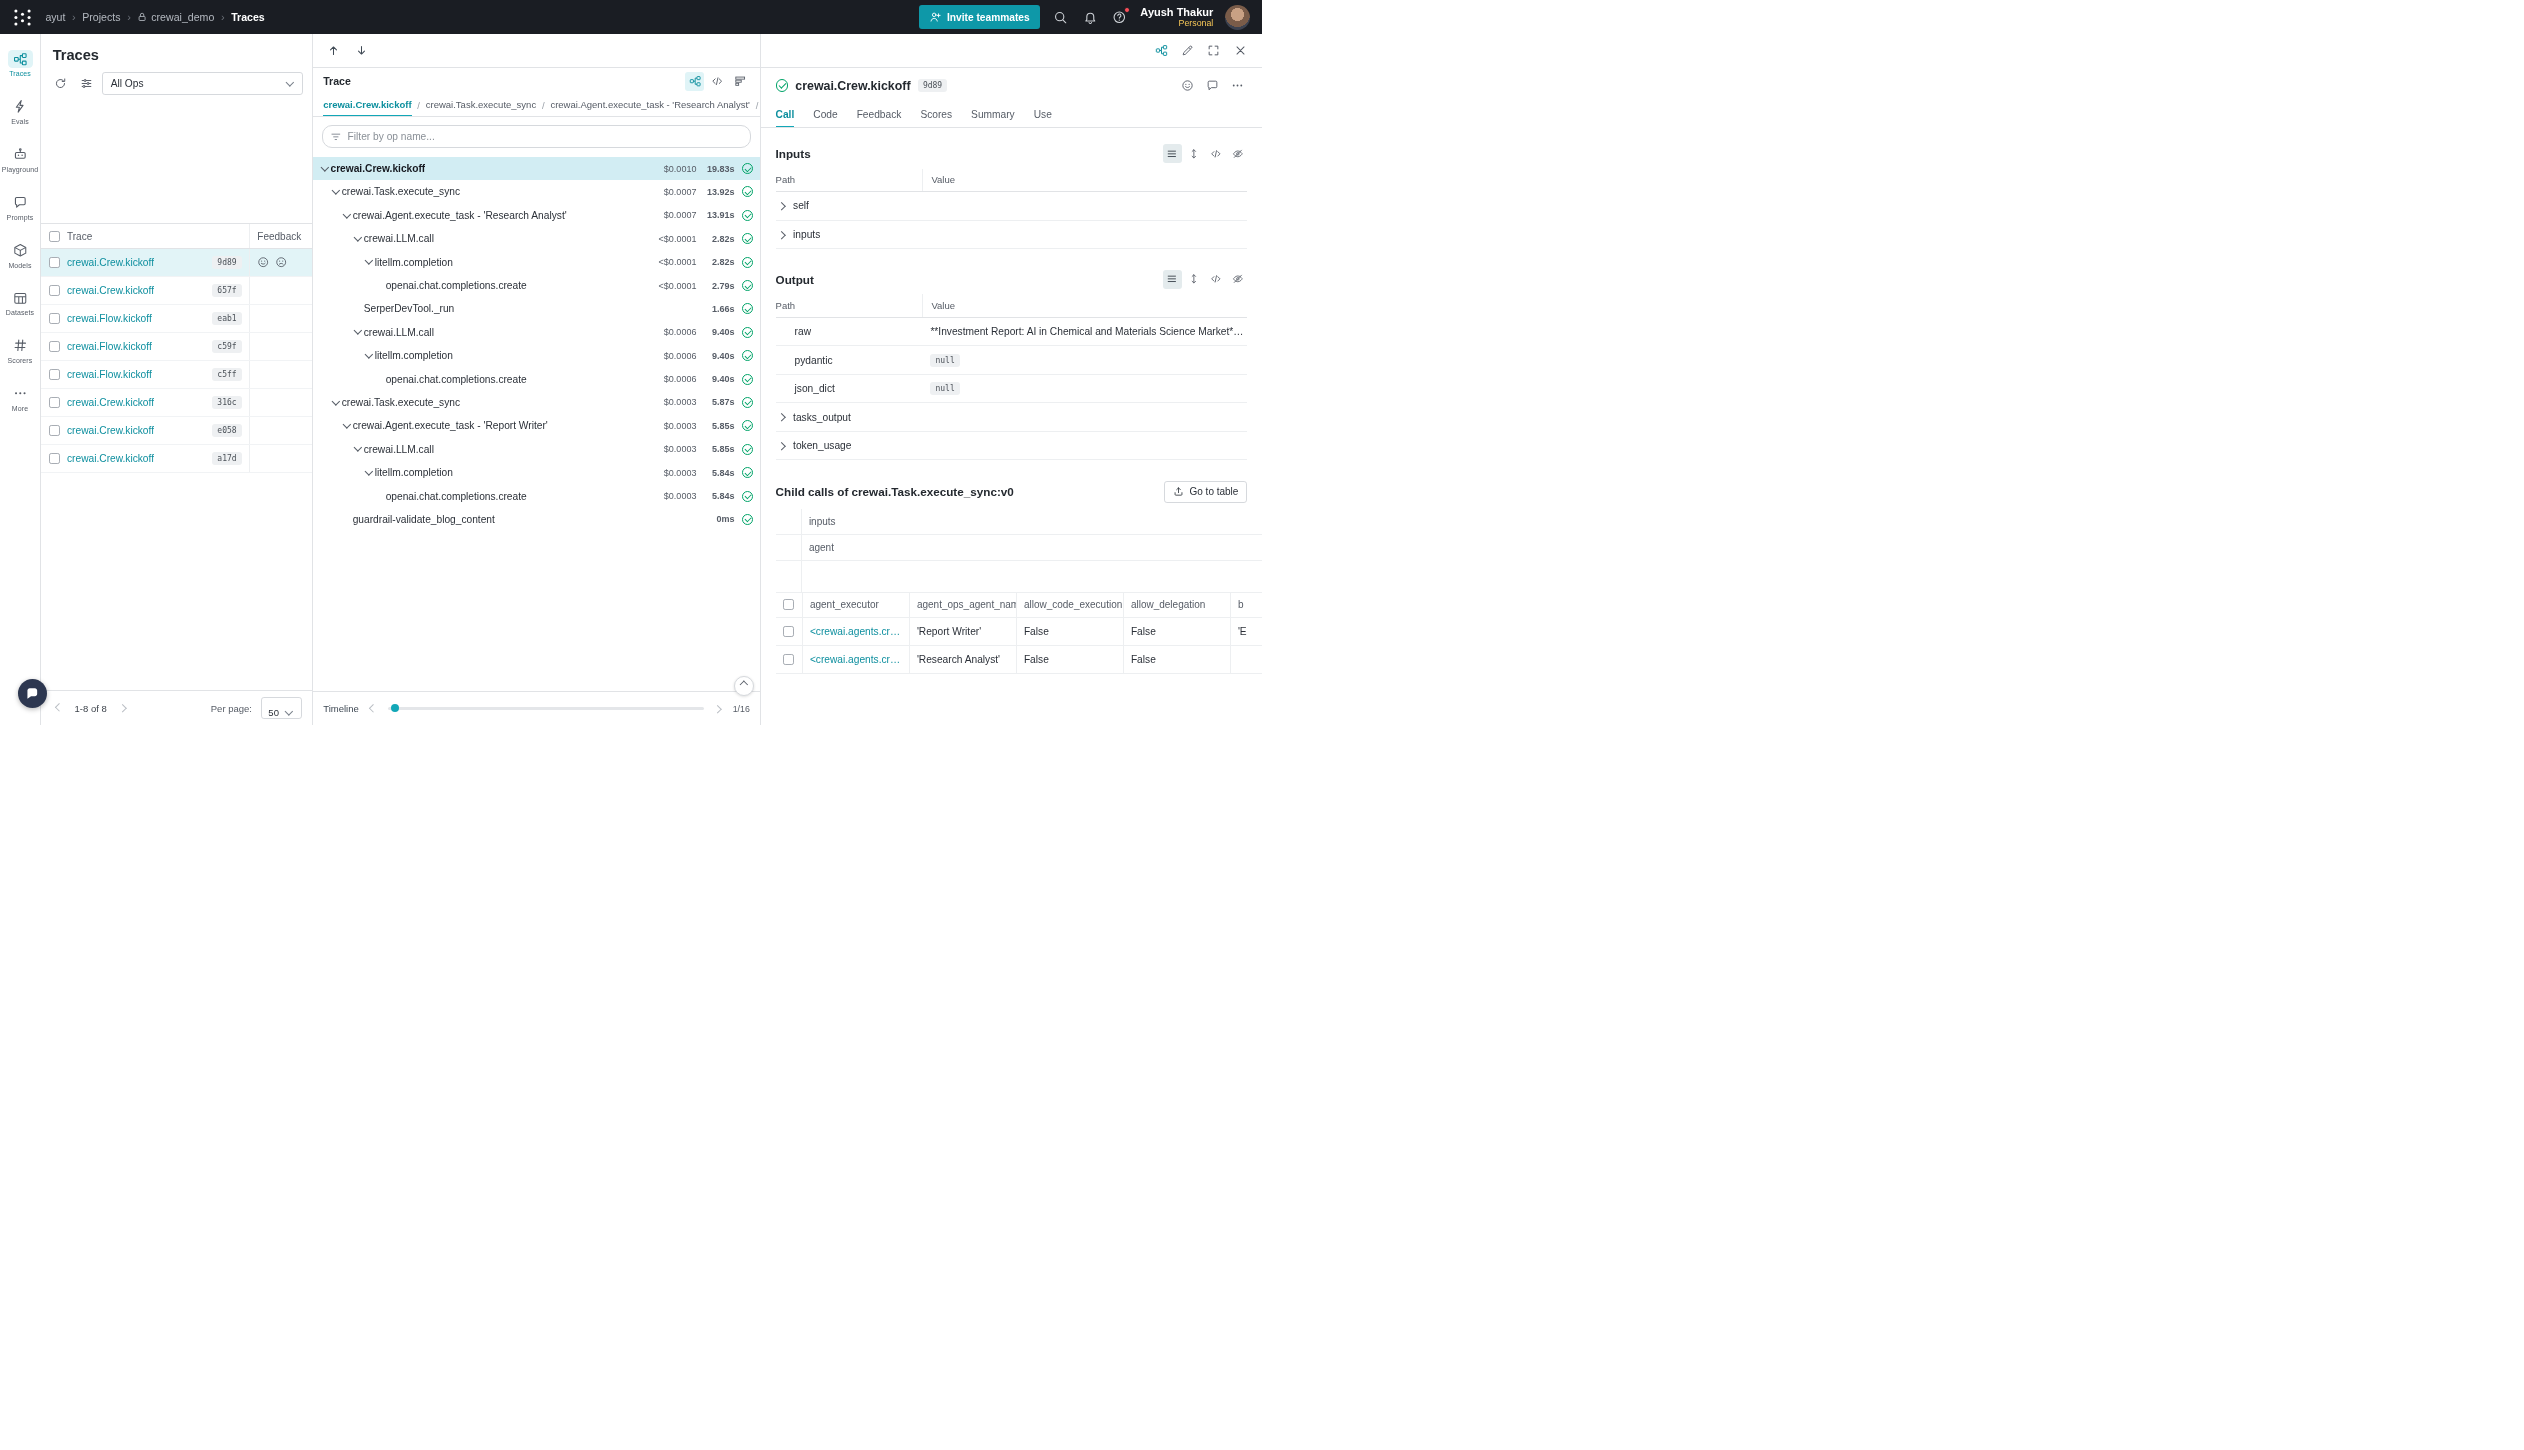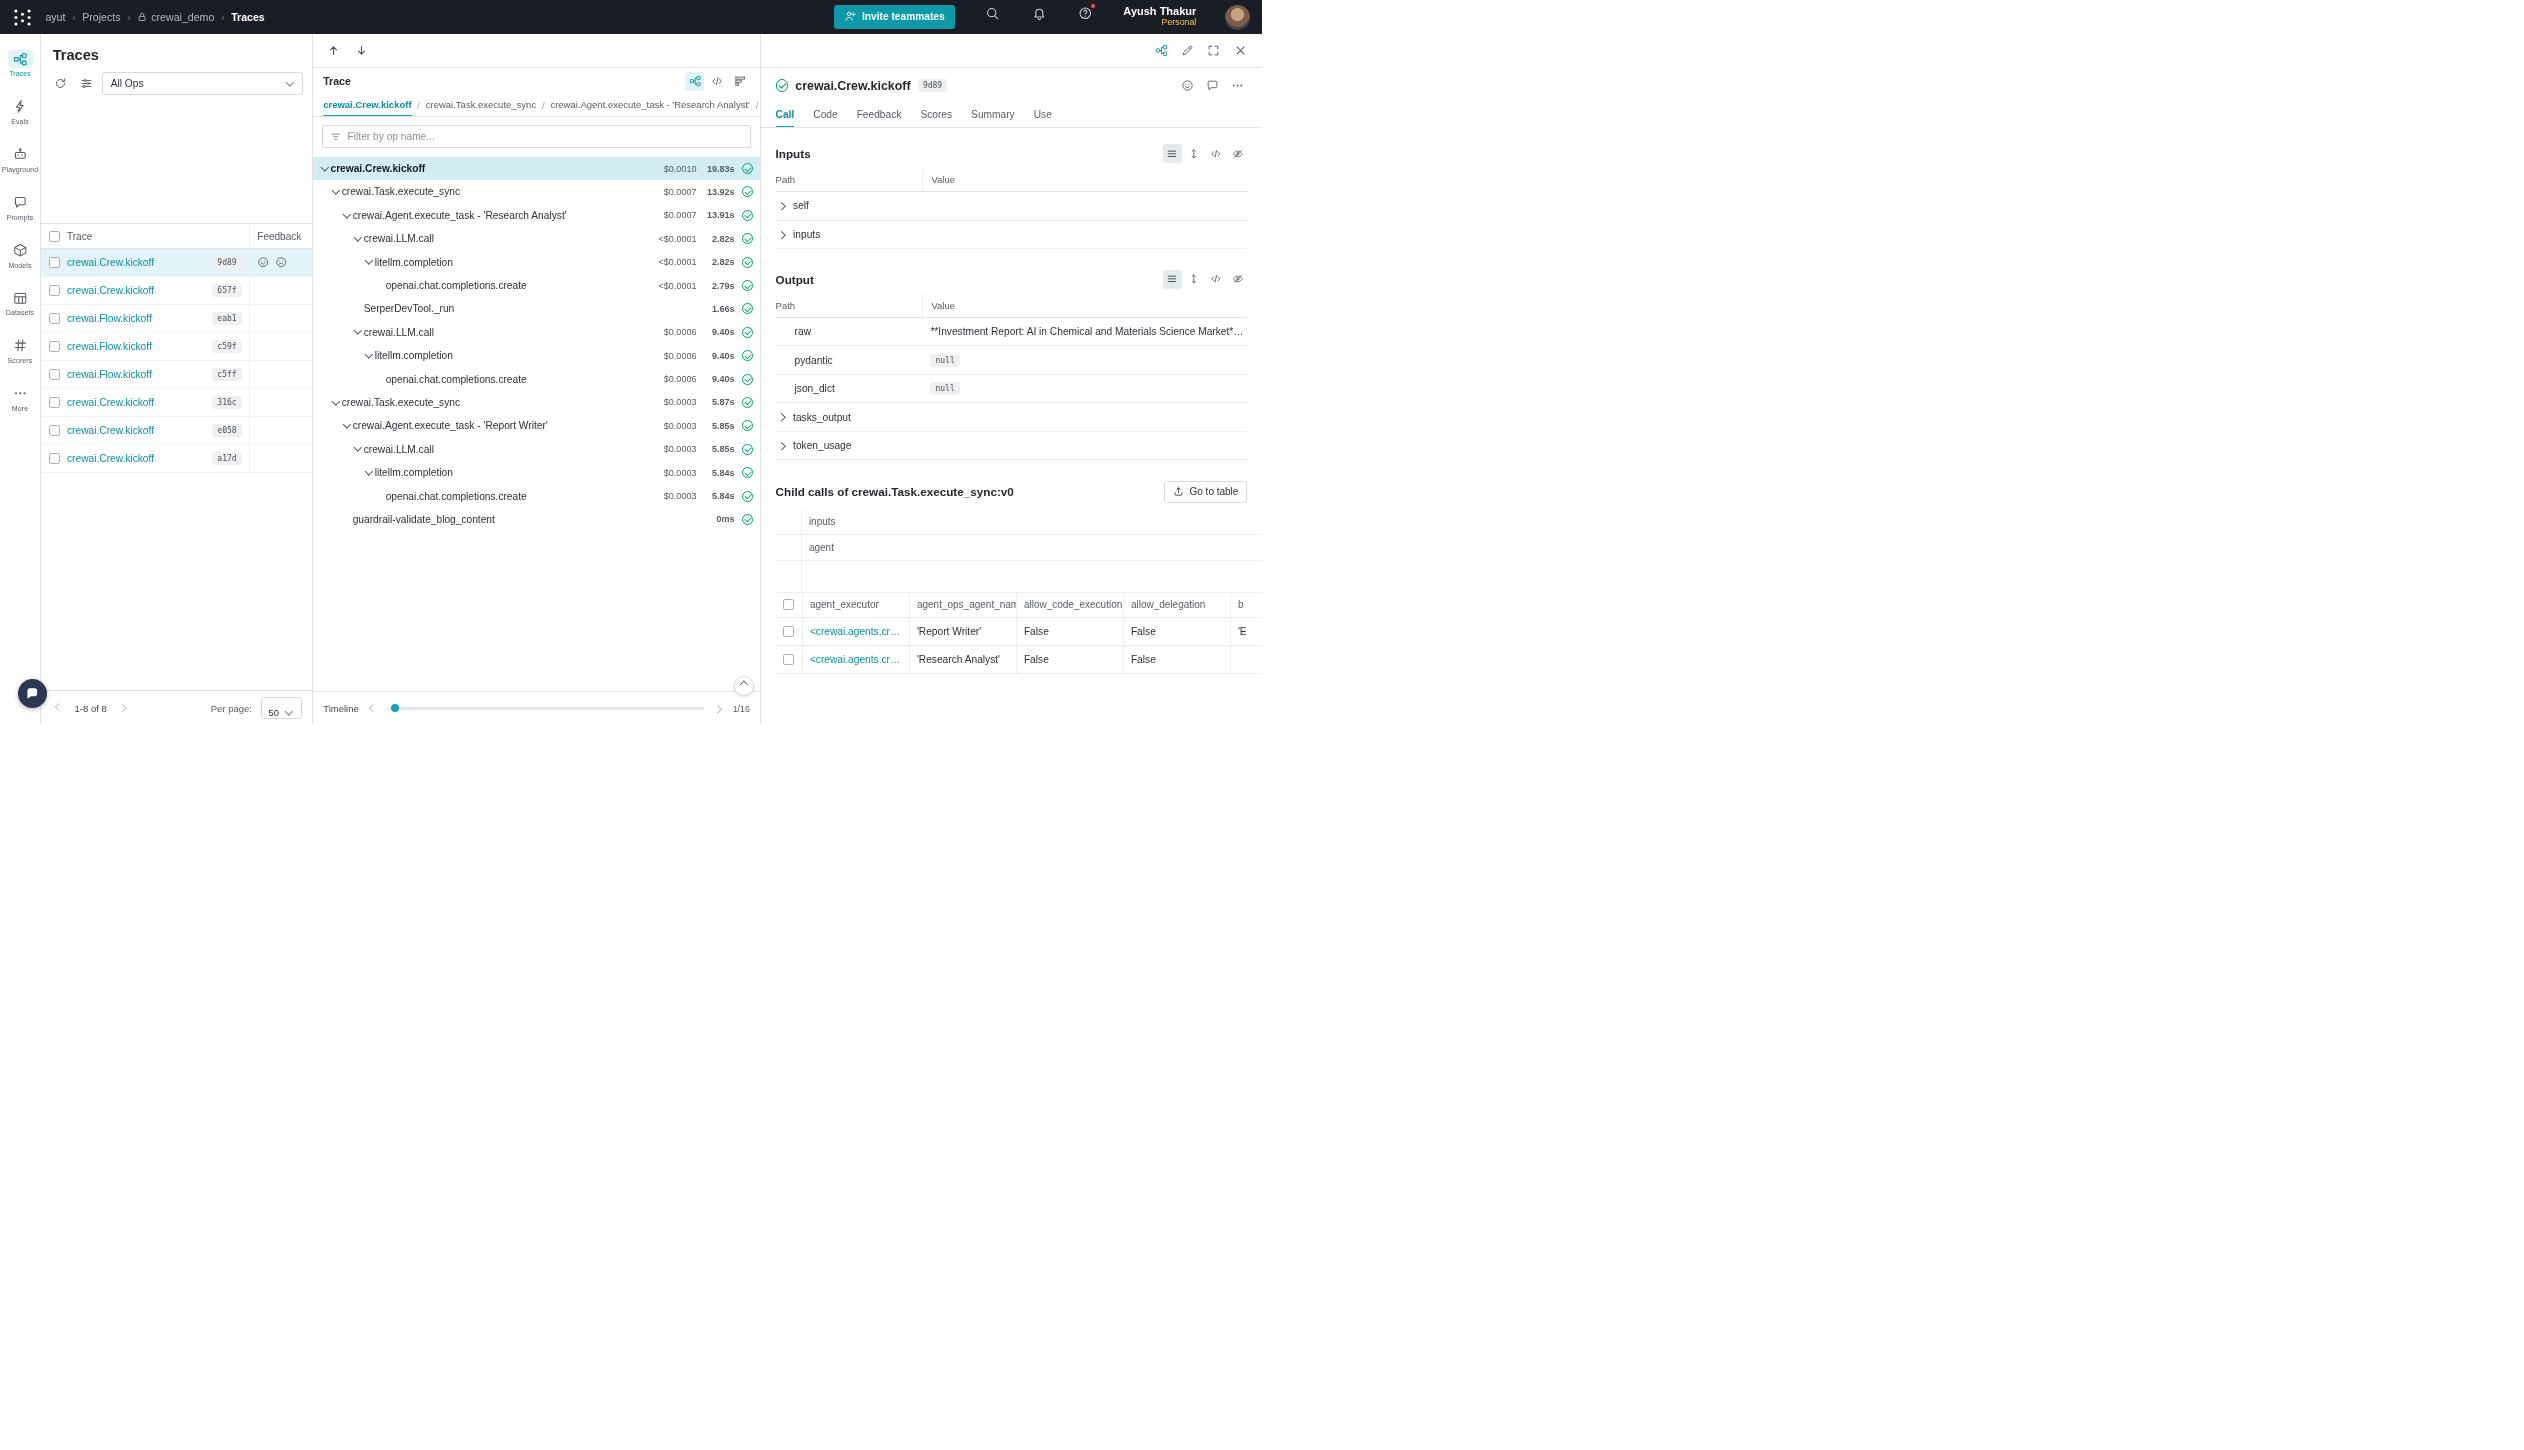--- a/index.html
+++ b/index.html
@@ -47,21 +47,21 @@
   .pill{display:inline-block;font-family:"DejaVu Sans Mono",monospace;font-size:8px;background:var(--badge);
     color:#4b5158;padding:1.8px 5.1px;border-radius:2.9px}
 
   
   .topnav{height:34px;background:var(--nav);display:flex;align-items:center;padding:0 11.7px;color:#fff;flex:none}
   .logo{width:22px;height:22px;display:flex;align-items:center;justify-content:center;margin-right:11.7px;color:#fff}
   .crumbs{display:flex;align-items:center;gap:6.6px;font-size:10.6px;color:#b4b9c0}
   .crumb{color:#b4b9c0;display:flex;align-items:center;gap:3.7px}
   .crumb-sep{color:#6b7179;font-size:11px}
   .crumb.current{color:#fff;font-weight:600}
-  .nav-right{margin-left:auto;display:flex;gap:29px}
+  .nav-right{margin-left:auto;display:flex;align-items:center;gap:12px}
   .invite-btn{background:var(--teal);color:#fff;height:24px;padding:0 10.2px;border-radius:2.9px;
     display:flex;align-items:center;gap:5.8px;font-size:10.2px;font-weight:600}
   .nav-icon{color:#cdd1d6;position:relative;width:17.5px;height:17.5px;display:flex;align-items:center;justify-content:center}
   .red-dot{position:absolute;top:-1.5px;right:-1.5px;width:5.8px;height:5.8px;border-radius:50%;background:#fa4d58;border:1.1px solid var(--nav)}
   .user-block{text-align:right;line-height:1.15}
   .user-name{font-size:11px;font-weight:600;color:#fff}
   .user-account{font-size:8.8px;color:var(--gold)}
   .avatar{width:25px;height:25px;border-radius:50%;flex:none;
     background:radial-gradient(circle at 50% 38%, #c9a184 0 32%, #7a5c49 33% 62%, #3c4250 63% 100%)}
 
@@ -116,21 +116,21 @@
   .pm-views{margin-left:auto;display:flex;gap:3.7px}
   .viewbtn{width:19px;height:19px;border-radius:2.9px;display:flex;align-items:center;justify-content:center;color:var(--gray)}
   .viewbtn.active{color:var(--teal-dk);background:#e0f4f7}
   .pm-tabs{height:23.4px;display:flex;align-items:stretch;padding:0 10.2px;border-bottom:0.7px solid var(--border);
     white-space:nowrap;overflow:hidden;font-size:9.5px;color:var(--gray);flex:none}
   .ptab{display:flex;align-items:center;border-bottom:1.5px solid transparent;cursor:pointer}
   .ptab.active{color:var(--teal-dk);border-bottom-color:var(--teal-ul);font-weight:600}
   .ptab-sep{display:flex;align-items:center;margin:0 5.8px;color:#9aa0a8}
   .ptab-sep::before{content:"/"}
   .pm-filter{padding:7.3px 8.8px;flex:none}
-  .filter-box{height:23.4px;border:0.7px solid #d6d9dd;border-radius:1px;display:flex;align-items:center;
+  .filter-box{height:23.4px;border:0.7px solid #d6d9dd;border-radius:10px;display:flex;align-items:center;
     padding:0 7.3px;gap:5.8px;color:var(--gray-lt)}
   .filter-box input{border:0;outline:0;flex:1;font-size:10.2px;color:var(--txt);font-family:inherit;background:transparent}
   .filter-box input::placeholder{color:#8a9097}
   .pm-tree{flex:1;overflow:hidden;padding-top:1.5px}
   .trow{height:23.4px;display:flex;align-items:center;padding-right:7.3px;font-size:10.2px;color:var(--txt);cursor:pointer}
   .trow .caret{width:11.7px;height:11.7px;display:flex;align-items:center;justify-content:center;color:var(--gray);flex:none}
   .trow.sel{background:var(--sel-strong);font-weight:600;color:#15181f}
   .lvl0{padding-left:5.8px}.lvl1{padding-left:17px}.lvl2{padding-left:28px}
   .lvl3{padding-left:39px}.lvl4{padding-left:50px}.lvl5{padding-left:61px}
   .tname{white-space:nowrap;overflow:hidden;text-overflow:ellipsis;margin-right:5.8px}

